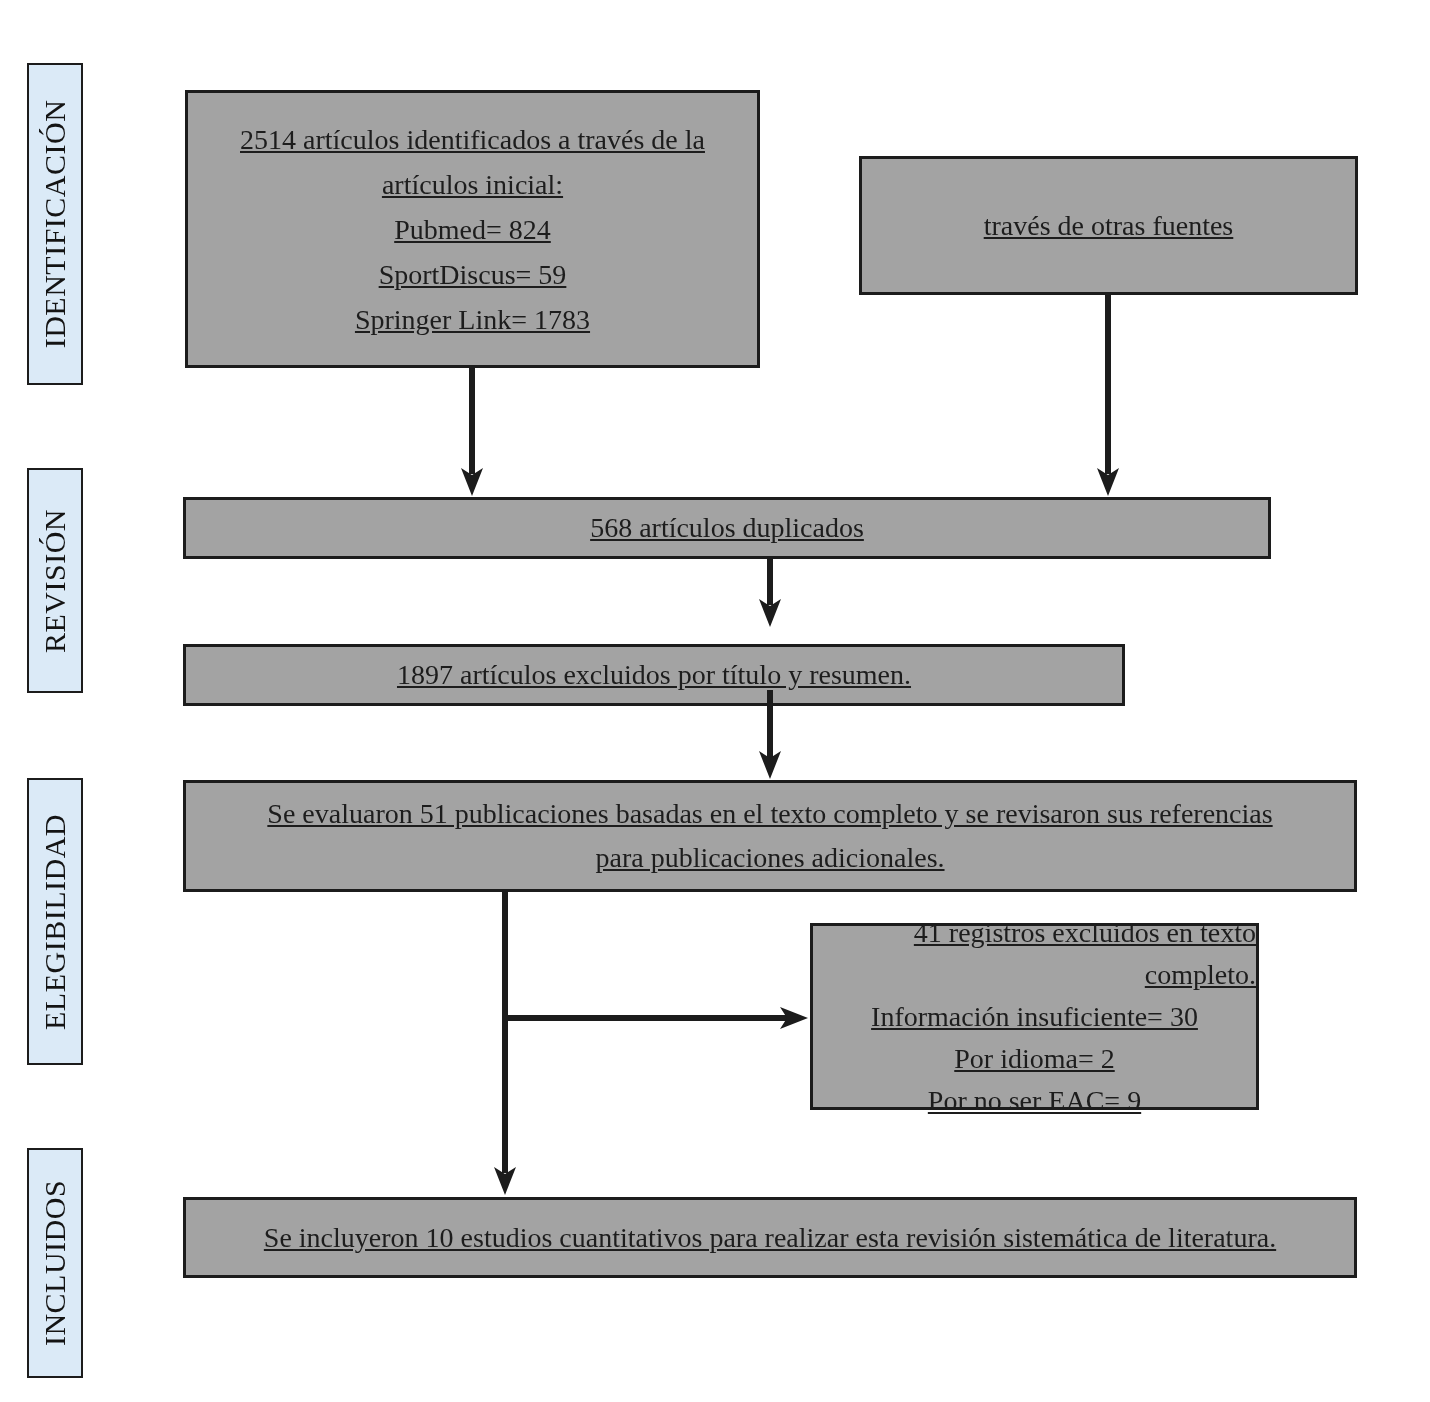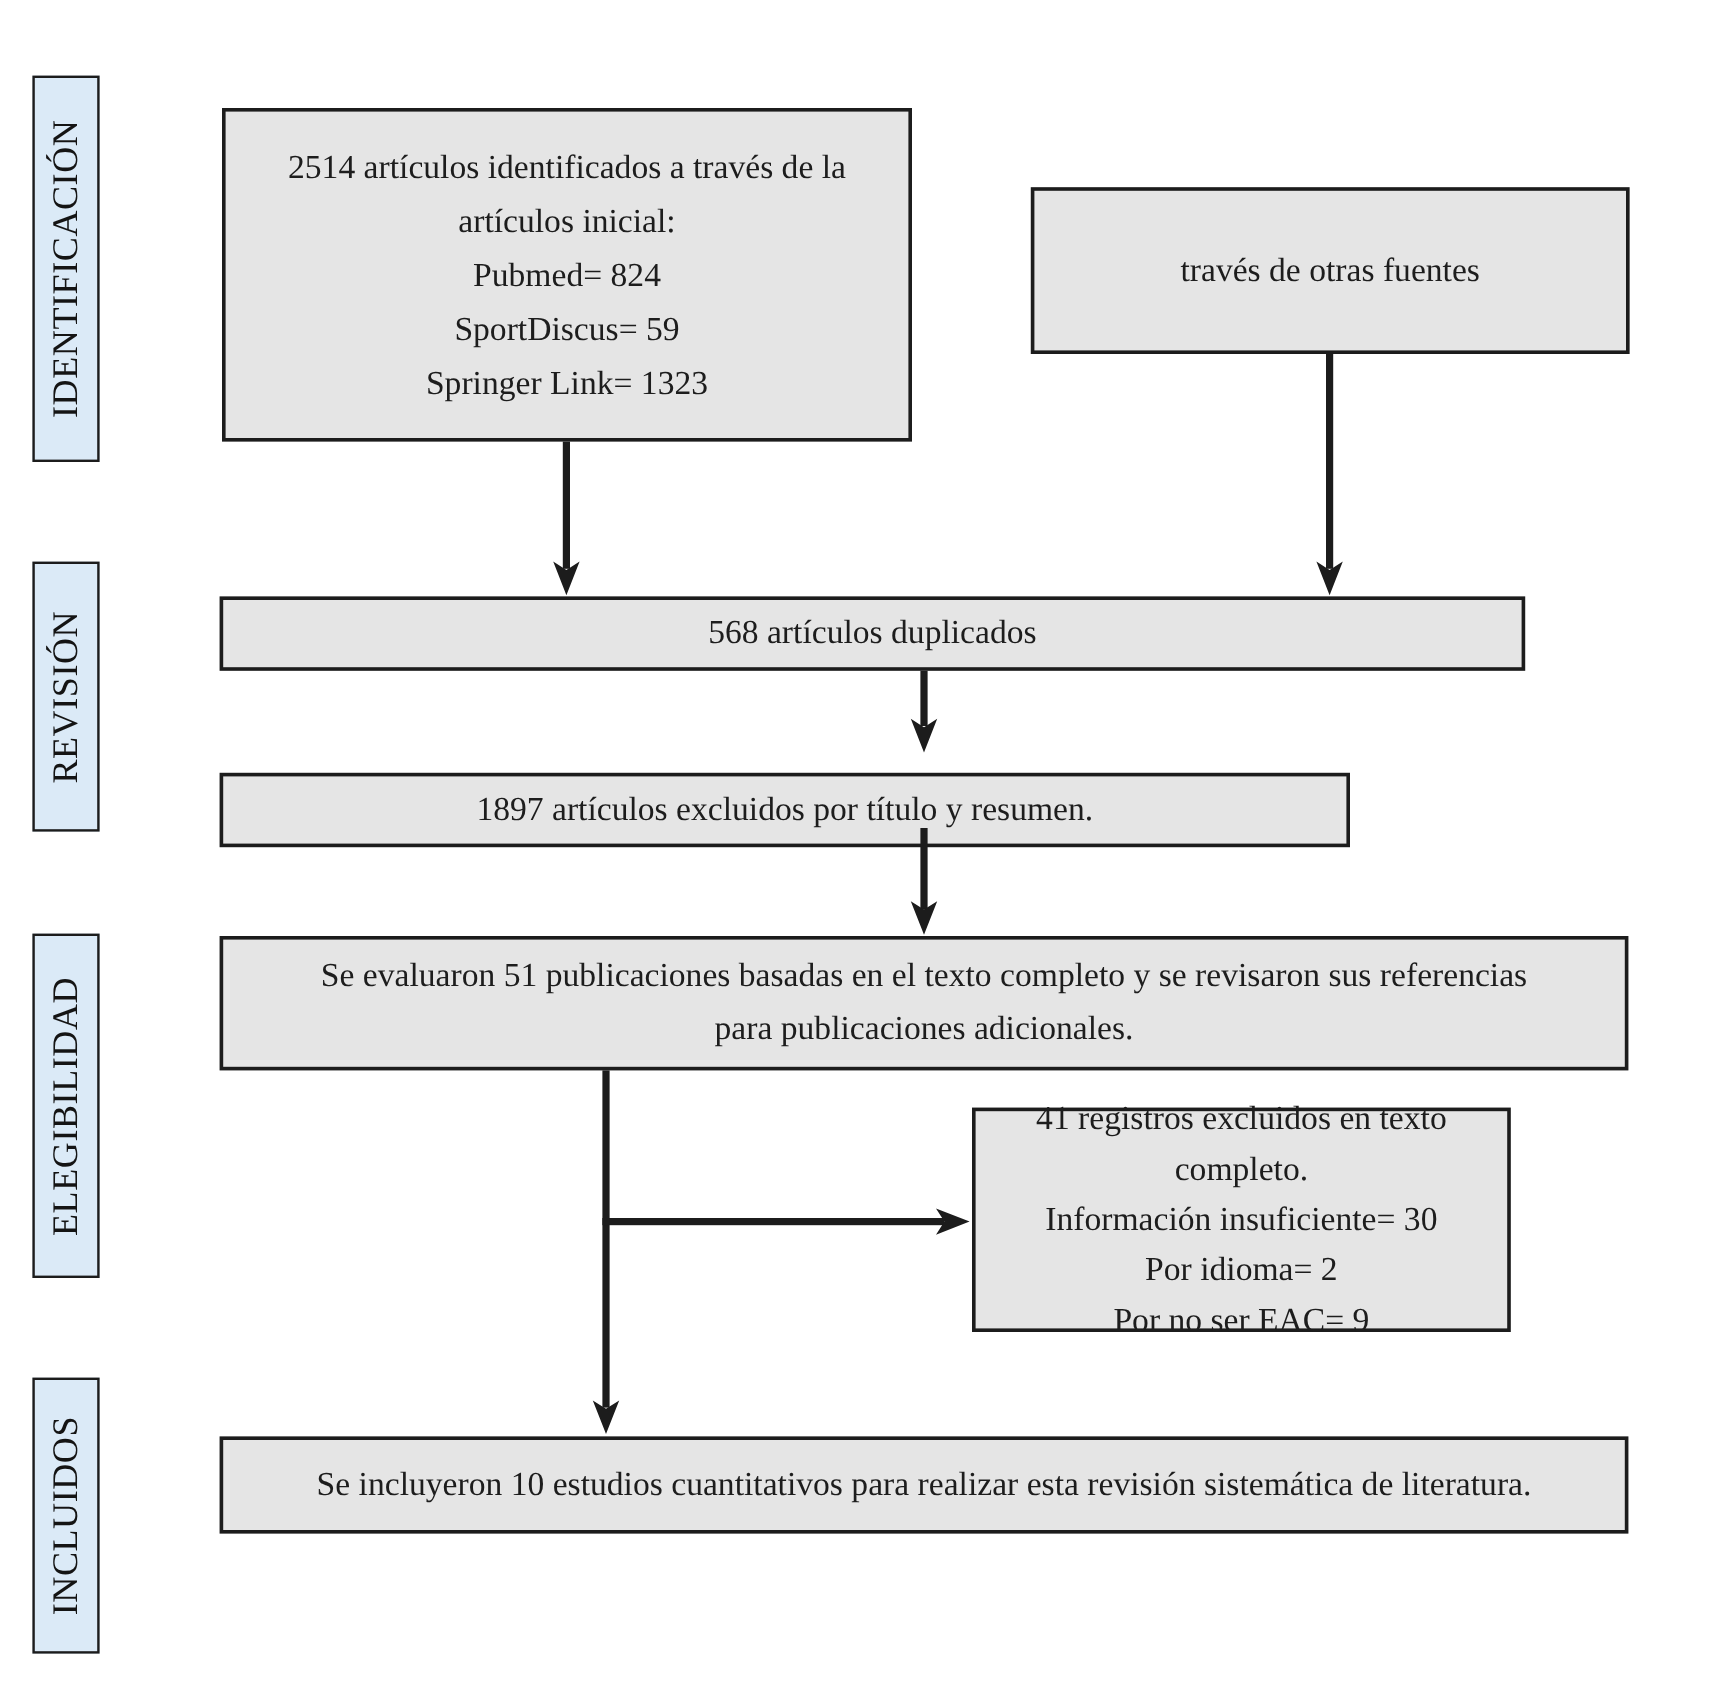--- a/index.html
+++ b/index.html
@@ -37,37 +37,38 @@
     color: #141414;
   }
   .stage.identification { top: 63px;   height: 322px; }
   .stage.screening      { top: 468px;  height: 225px; }
   .stage.eligibility    { top: 778px;  height: 287px; }
   .stage.included       { top: 1148px; height: 230px; }
 
   
   .fbox {
     position: absolute;
-    background: #e5e5e5;
+    background: #a3a3a3;
     border: 3px solid #1c1c1c;
     box-sizing: border-box;
     display: flex;
     flex-direction: column;
     align-items: center;
     justify-content: center;
     text-align: center;
     font-size: 28px;
     line-height: 44px;
+    text-decoration: underline;
   }
   .fbox.initial   { left: 185px; top: 90px;   width: 575px;  height: 278px; line-height: 45px; }
   .fbox.sources   { left: 859px; top: 156px;  width: 499px;  height: 139px; }
   .fbox.dup       { left: 183px; top: 497px;  width: 1088px; height: 62px;  }
   .fbox.titleexcl { left: 183px; top: 644px;  width: 942px; height: 62px;  }
   .fbox.fulltext  { left: 183px; top: 780px;  width: 1174px; height: 112px; }
-  .fbox.ftexcl    { left: 810px; top: 923px;  width: 449px;  height: 187px; line-height: 42px; }
+  .fbox.ftexcl    { left: 810px; top: 923px;  width: 449px;  height: 187px; line-height: 42px; text-align: right; }
   .fbox.includedb { left: 183px; top: 1197px; width: 1174px; height: 81px;  }
 
   .arrows {
     position: absolute;
     left: 0;
     top: 0;
     width: 1430px;
     height: 1402px;
     pointer-events: none;
   }
@@ -88,21 +89,21 @@
   </div>
   <div class="stage included">
     <span>INCLUIDOS</span>
   </div>
 
   <div class="fbox initial">
     <div>2514 artículos identificados a través de la</div>
     <div>artículos inicial:</div>
     <div>Pubmed= 824</div>
     <div>SportDiscus= 59</div>
-    <div>Springer Link= 1323</div>
+    <div>Springer Link= 1783</div>
   </div>
 
   <div class="fbox sources">
     <div>través de otras fuentes</div>
   </div>
 
   <div class="fbox dup">
     <div>568 artículos duplicados</div>
   </div>
 

